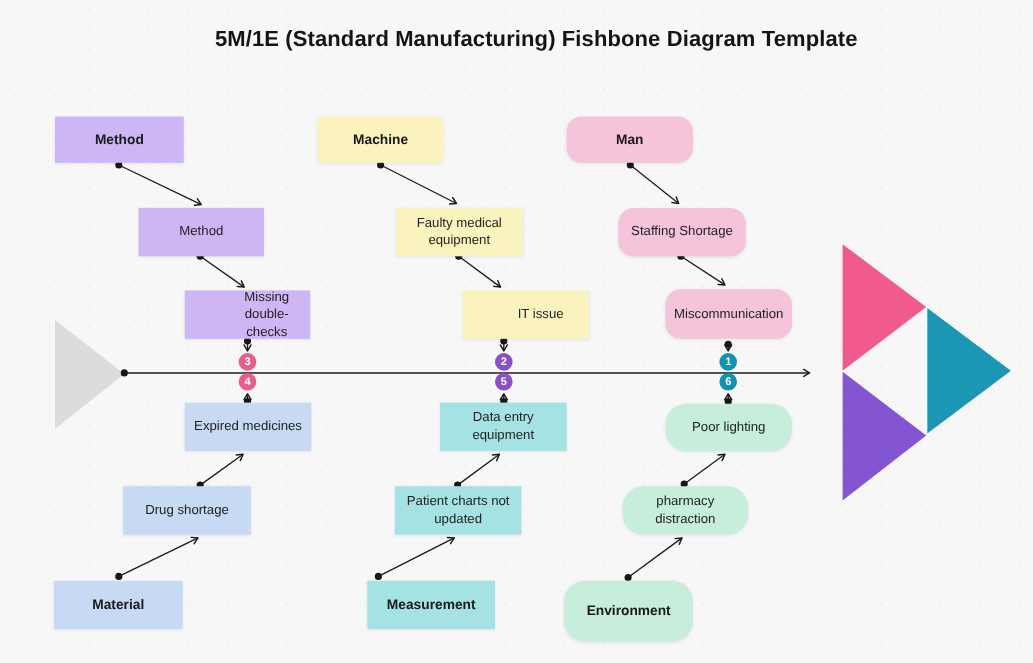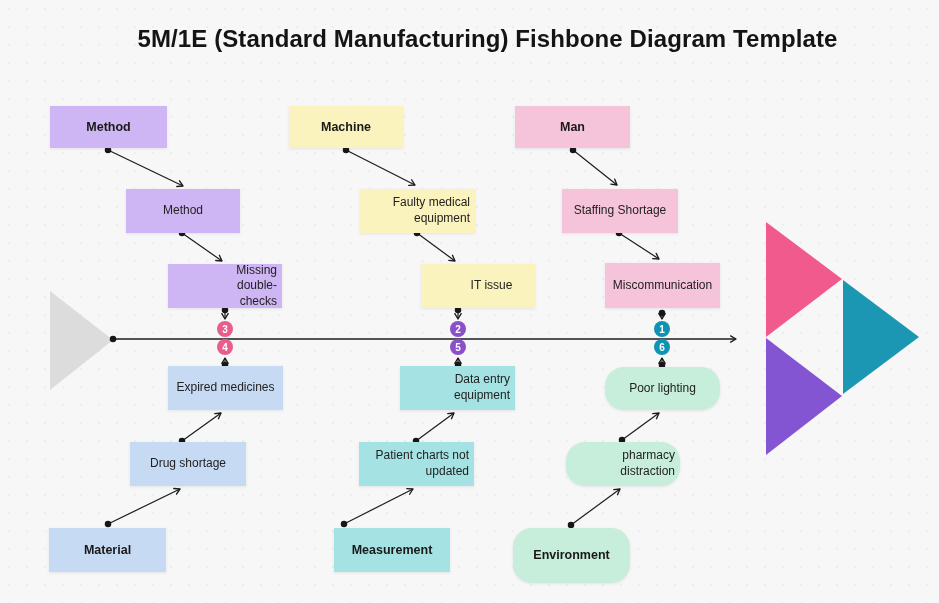--- a/index.html
+++ b/index.html
@@ -4,34 +4,34 @@
 <style>
   html,body{margin:0;padding:0;background:#f7f7f8;}
   .canvas{
     position:relative;width:939px;height:603px;background:#f7f7f8;
     background-image:radial-gradient(rgba(40,40,70,0.045) 1px, transparent 1.2px);
     background-size:18px 18px;
     font-family:"Liberation Sans",sans-serif;overflow:hidden;
   }
   .title{
     position:absolute;top:25px;left:36px;right:0;margin:0;
-    text-align:center;font-size:24px;font-weight:600;color:#141414;
+    text-align:center;font-size:20px;font-weight:600;color:#141414;
     letter-spacing:0.1px;
   }
   .layer{position:absolute;left:0;top:0;z-index:1;}
   .node{
     position:absolute;z-index:2;display:flex;align-items:center;justify-content:center;
-    text-align:right;box-sizing:border-box;padding:3px 5px;
+    text-align:center;box-sizing:border-box;padding:3px 5px;
     font-size:12px;font-weight:500;color:#222;line-height:1.3;
     box-shadow:0 1px 3px rgba(60,60,90,0.10);
   }
   .cat{font-weight:700;font-size:12.5px;color:#191919;}
   .f-lavender{background:#cdb6f3;}
   .f-yellow{background:#faf3bd;}
-  .f-pink{background:#f6c4da;}
+  .f-pink{background:#f6c4da;border-radius:14px;}
   .f-blue{background:#c6daf4;}
   .f-cyan{background:#a5e2e4;}
   .f-mint{background:#c6eeda;border-radius:19px;}
   .marker{
     position:absolute;z-index:3;width:16px;height:16px;border-radius:50%;
     display:flex;align-items:center;justify-content:center;
     color:#fff;font-size:10px;font-weight:700;
   }
   .m-pink{background:#e85c8e;}
   .m-purple{background:#8a50c7;}
@@ -86,21 +86,21 @@
       <line x1="662" y1="365" x2="662" y2="358" marker-start="url(#dot)" marker-end="url(#arrow)"></line>
       <line x1="622" y1="440" x2="659" y2="413" marker-start="url(#dot)" marker-end="url(#arrow)"></line>
       <line x1="571" y1="525" x2="620" y2="489" marker-start="url(#dot)" marker-end="url(#arrow)"></line>
     </g>
   </svg>
 
   <div class="node cat f-lavender" style="left:50px;top:106px;width:117px;height:42px;">Method</div>
   <div class="node f-lavender" style="left:126px;top:189px;width:114px;height:44px;">Method</div>
   <div class="node f-lavender" style="left:168px;top:264px;width:114px;height:44px;padding-left:40px;">Missing double-checks</div>
   <div class="node f-blue" style="left:168px;top:366px;width:115px;height:44px;">Expired medicines</div>
-  <div class="node f-blue" style="left:130px;top:442px;width:116px;height:44px;">Drug shortage</div>
+  <div class="node f-blue" style="left:112px;top:442px;width:116px;height:44px;">Drug shortage</div>
   <div class="node cat f-blue" style="left:49px;top:528px;width:117px;height:44px;">Material</div>
 
   <div class="node f-yellow" style="left:360px;top:189px;width:115px;height:44px;">Faulty medical equipment</div>
   <div class="node cat f-yellow" style="left:289px;top:106px;width:114px;height:42px;">Machine</div>
   <div class="node f-yellow" style="left:421px;top:264px;width:114px;height:44px;padding-left:32px;">IT issue</div>
   <div class="node f-cyan" style="left:400px;top:366px;width:115px;height:44px;">Data entry equipment</div>
   <div class="node f-cyan" style="left:359px;top:442px;width:115px;height:44px;">Patient charts not updated</div>
   <div class="node cat f-cyan" style="left:287px;top:528px;width:116px;height:44px;margin-left:47px;">Measurement</div>
 
   <div class="node cat f-pink" style="left:515px;top:106px;width:115px;height:42px;">Man</div>

